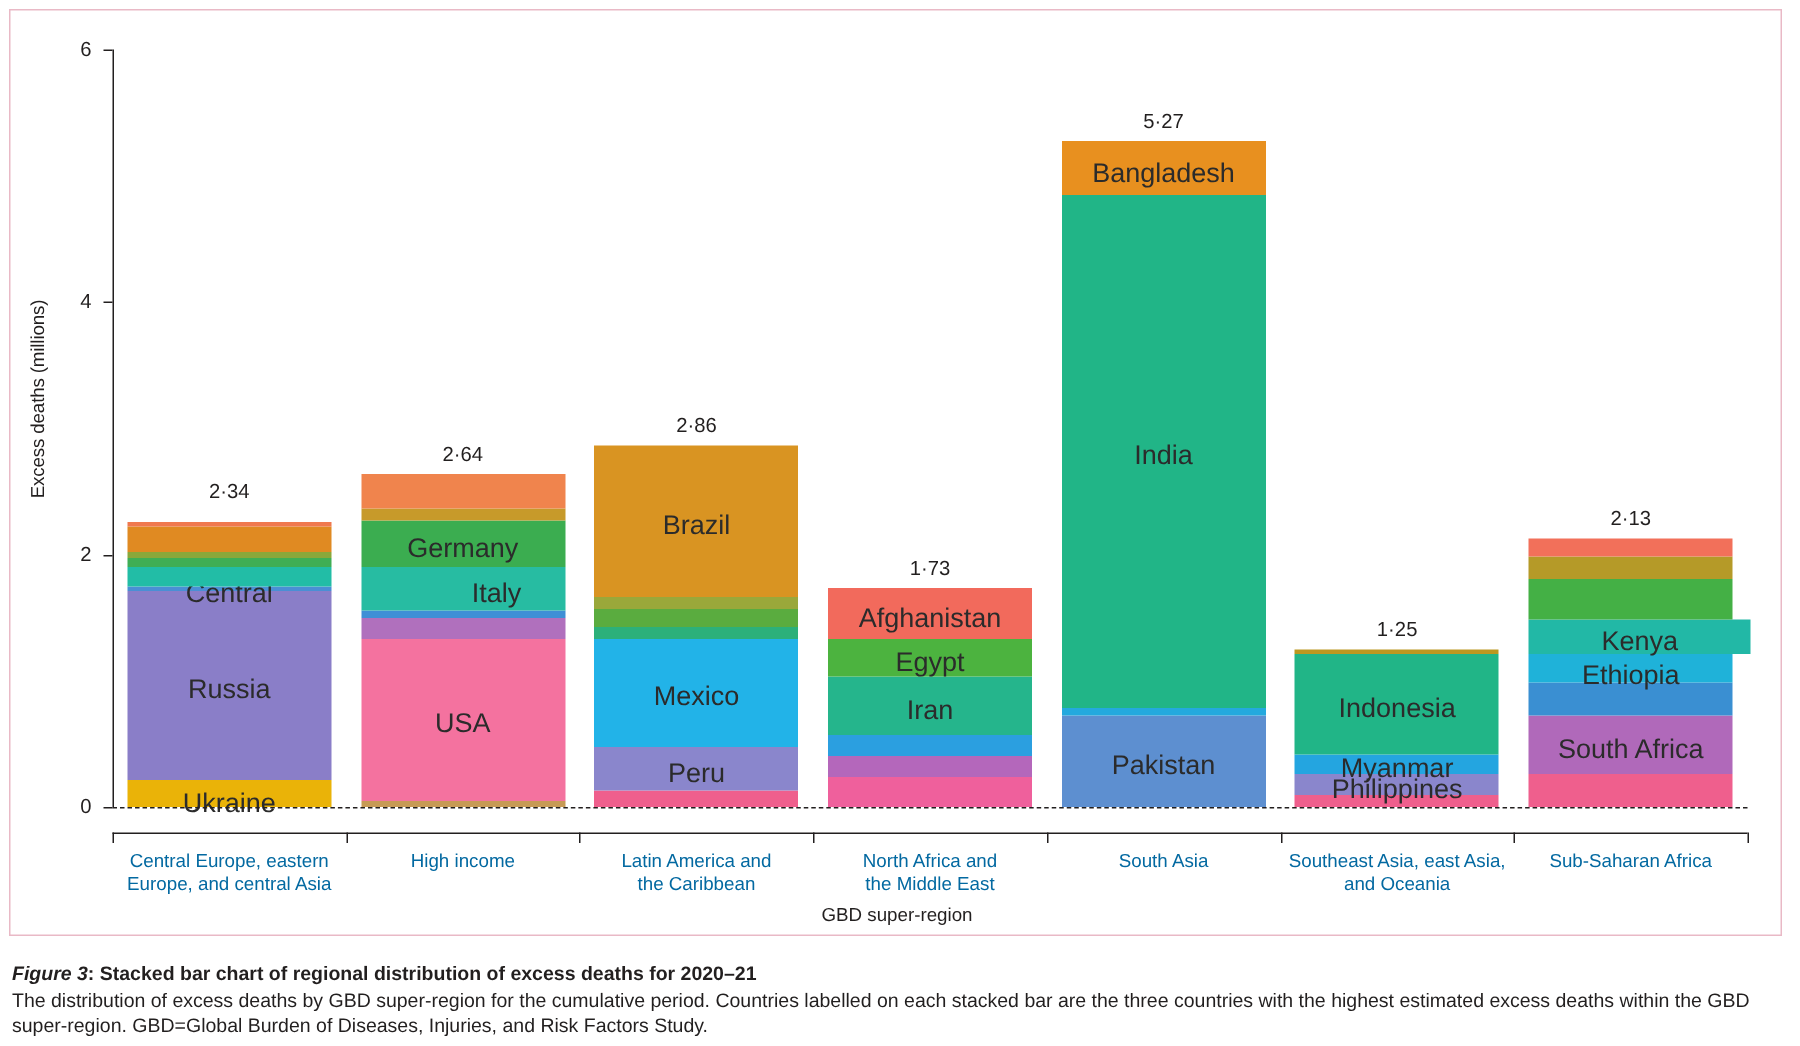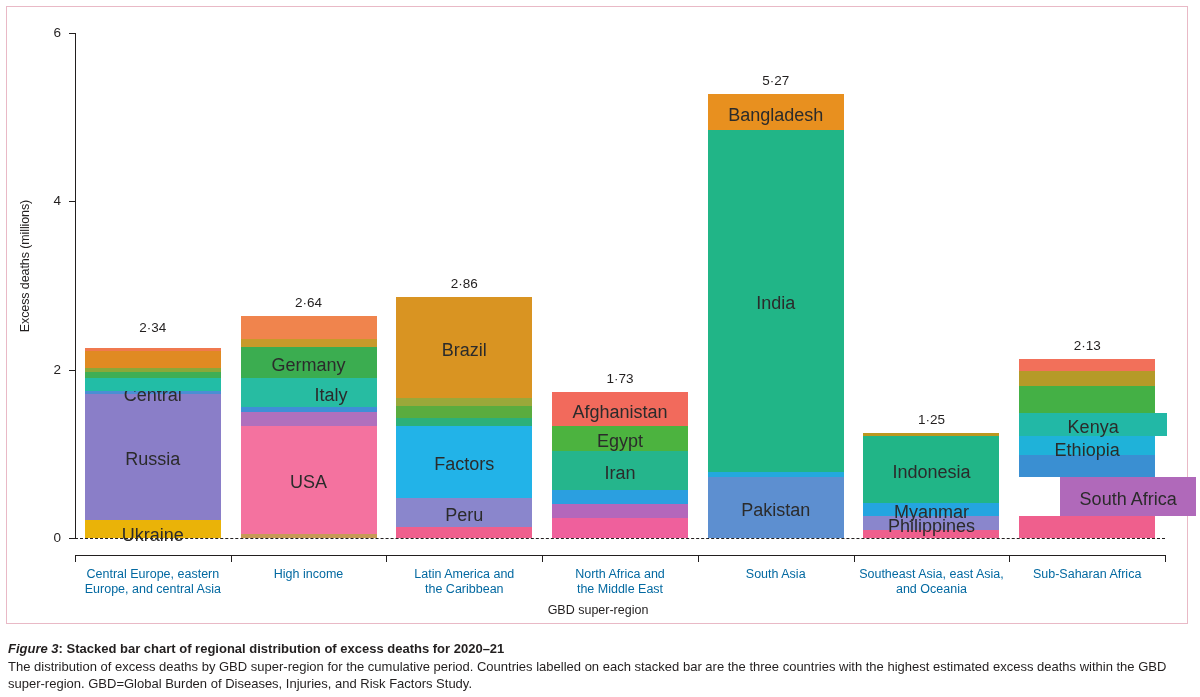--- a/index.html
+++ b/index.html
@@ -155,21 +155,21 @@
           <div class="seg" style="height: 7.575px; background: rgb(199, 154, 42);"></div>
           <div class="seg" style="height: 23.5667px; background: rgb(240, 132, 77);"></div>
         </div>
         <div class="bar-total" style="left: 165.571px; top: 262.8px;">2·64</div>
         <div class="bar" style="left: 321.286px; width: 136px;">
           <div class="seg" style="height: 10.9417px; background: rgb(239, 95, 141);"></div>
           <div class="seg" style="height: 29.4583px; background: rgb(138, 134, 204);">
             <span class="seg-label" style="top: 8.22917px;">Peru</span>
           </div>
           <div class="seg" style="height: 71.5417px; background: rgb(34, 179, 232);">
-            <span class="seg-label" style="top: 29.2708px;">Factors</span>
+            <span class="seg-label" style="top: 29.2708px;">Mexico</span>
           </div>
           <div class="seg" style="height: 8.41667px; background: rgb(44, 176, 122);"></div>
           <div class="seg" style="height: 11.7833px; background: rgb(90, 172, 63);"></div>
           <div class="seg" style="height: 7.575px; background: rgb(154, 168, 58);"></div>
           <div class="seg" style="height: 101px; background: rgb(217, 148, 34);">
             <span class="seg-label" style="top: 44px;">Brazil</span>
           </div>
         </div>
         <div class="bar-total" style="left: 321.286px; top: 244.283px;">2·86</div>
         <div class="bar" style="left: 477px; width: 136px;">
@@ -209,21 +209,21 @@
             <span class="seg-label" style="top: 0.233333px;">Myanmar</span>
           </div>
           <div class="seg" style="height: 66.4917px; background: rgb(33, 181, 135);">
             <span class="seg-label" style="top: 26.7458px;">Indonesia</span>
           </div>
           <div class="seg" style="height: 3.36667px; background: rgb(187, 152, 32);"></div>
         </div>
         <div class="bar-total" style="left: 788.429px; top: 379.792px;">1·25</div>
         <div class="bar" style="left: 944.143px; width: 136px;">
           <div class="seg" style="height: 21.8833px; background: rgb(239, 95, 141);"></div>
-          <div class="seg" style="height: 39.5583px; background: rgb(176, 105, 186); margin-left: 41px;">
+          <div class="seg" style="height: 39.5583px; background: rgb(176, 105, 186);">
             <span class="seg-label" style="top: 13.2792px;">South Africa</span>
           </div>
           <div class="seg" style="height: 21.8833px; background: rgb(58, 143, 210);"></div>
           <div class="seg" style="height: 18.5167px; background: rgb(31, 178, 217);"></div>
           <div class="seg" style="height: 22.725px; background: rgb(34, 184, 166); padding-left: 12px;">
             <span class="seg-label" style="top: 4.8625px;">Kenya</span>
           </div>
           <div class="seg" style="height: 27.775px; background: rgb(68, 176, 69);">
             <span class="seg-label" style="top: 7.3875px; margin-top: 48px;">Ethiopia</span>
           </div>

